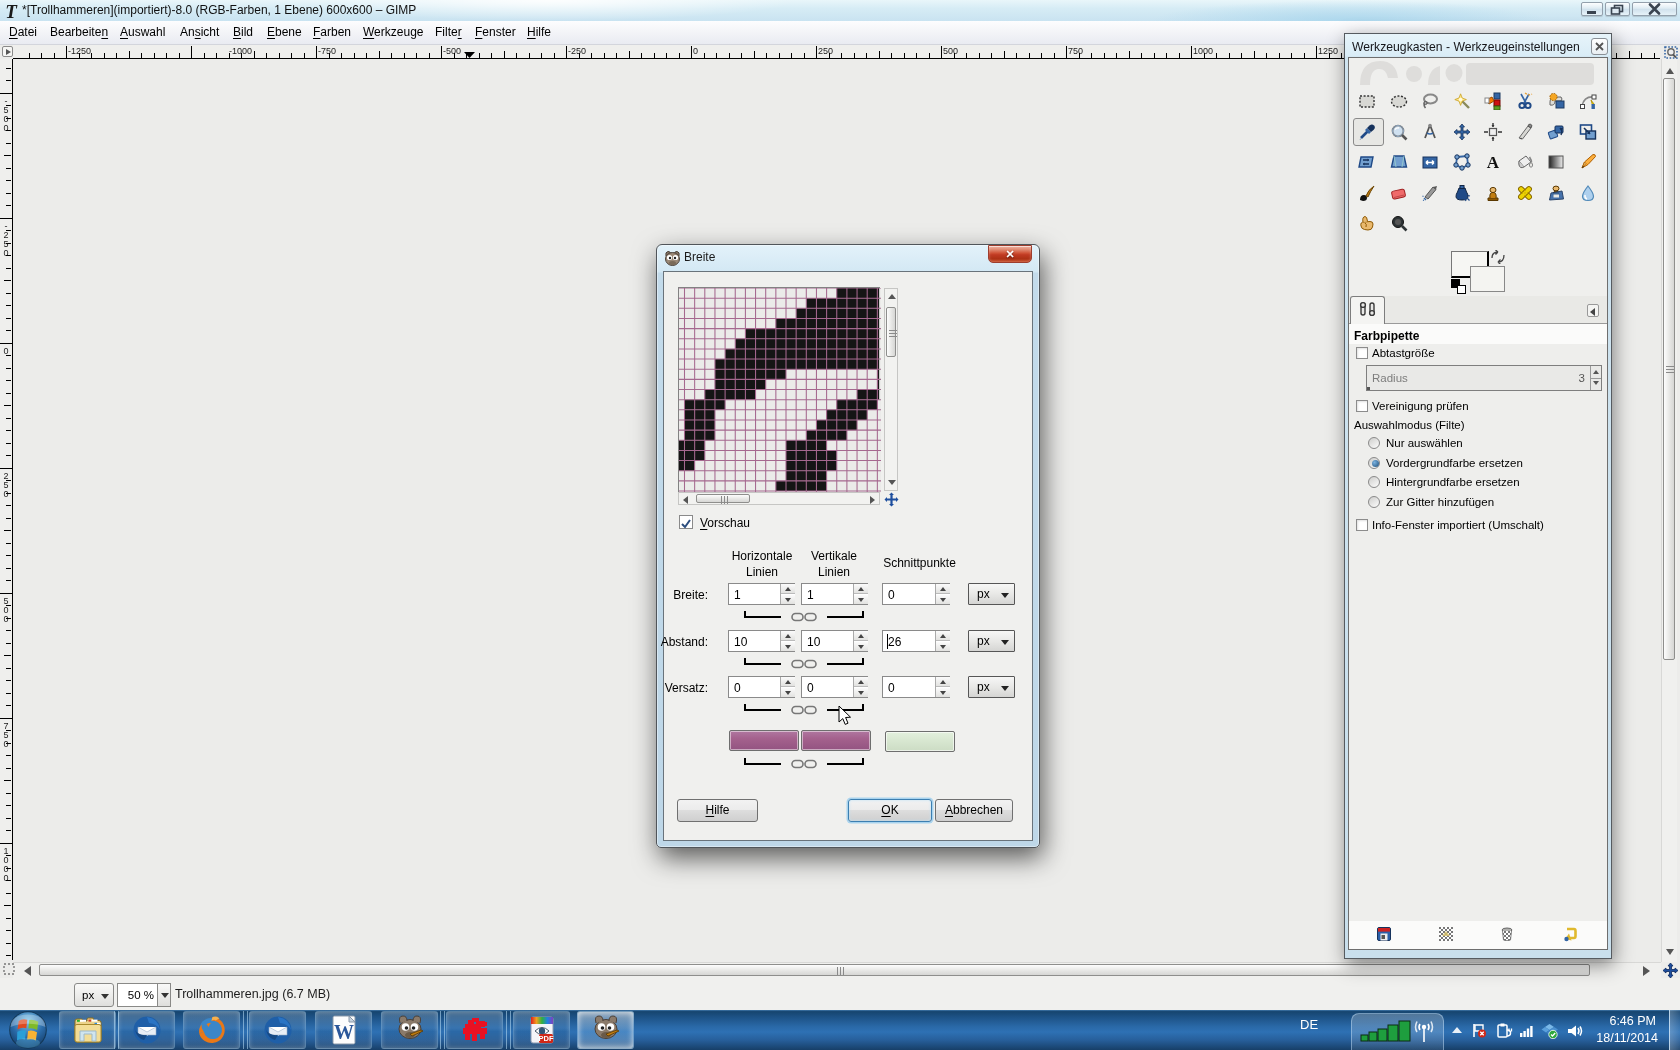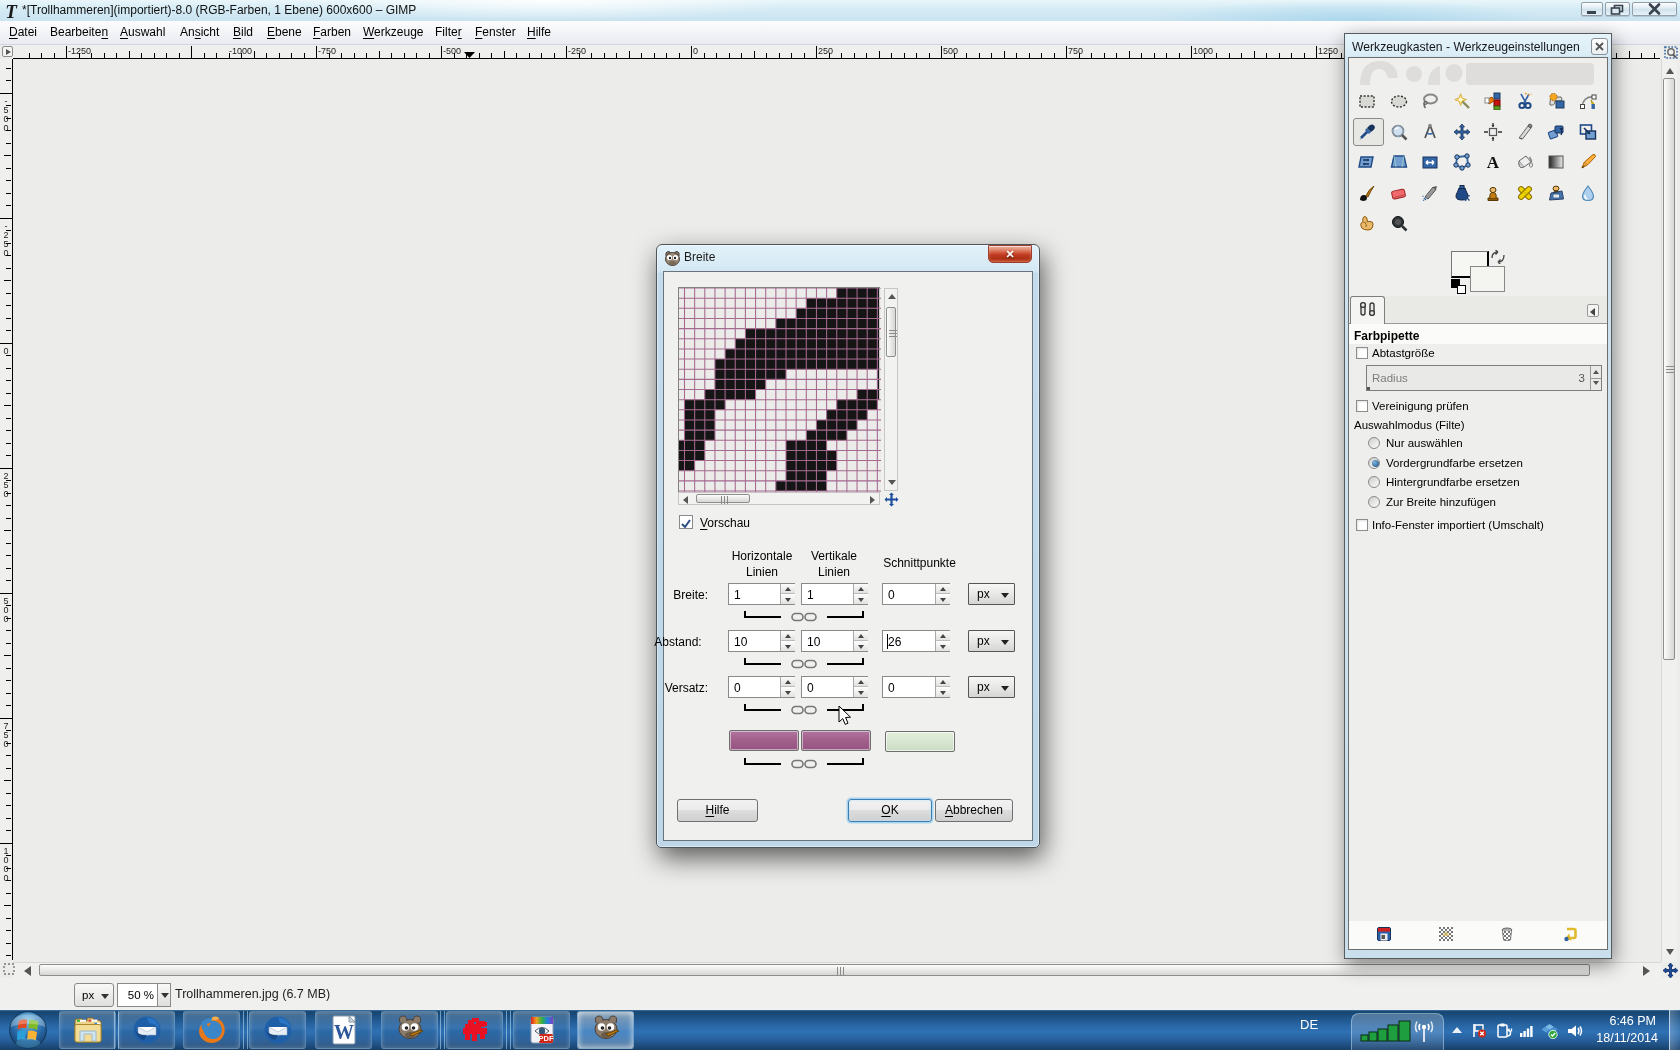--- a/index.html
+++ b/index.html
@@ -519,21 +519,21 @@
       <path d="M2 6 L5 9 L10 2" stroke="#2c4d7e" stroke-width="2" fill="none"></path>
     </svg>
 </div>
 <div class="dlab" style="left:700px;top:516px;"><u>V</u>orschau</div>
 
 <div class="dlab" style="left:728px;top:548px;width:68px;text-align:center;line-height:16px;">Horizontale<br>Linien</div>
 <div class="dlab" style="left:800px;top:548px;width:68px;text-align:center;line-height:16px;">Vertikale<br>Linien</div>
 <div class="dlab" style="left:882px;top:556px;width:75px;text-align:center;">Schnittpunkte</div>
 
 <div class="dlab" style="left:648px;top:588px;width:60px;text-align:right;">Breite:</div>
-<div class="dlab" style="left:648px;top:635px;width:60px;text-align:center;">Abstand:</div>
+<div class="dlab" style="left:648px;top:635px;width:60px;text-align:right;">Abstand:</div>
 <div class="dlab" style="left:648px;top:681px;width:60px;text-align:right;">Versatz:</div>
 
 <div id="spinboxes">
     <div class="spin" style="left:728px;top:583px;width:67px;">
       <span class="val">1</span>
         <div class="btns">
         <div class="spb up">
           <div class="utri"></div>
         </div>
         <div class="spb dn">
@@ -904,21 +904,21 @@
 <div class="olab" style="left:1354px;top:419px;">Auswahlmodus (Filte)</div>
 <div class="radio" style="left:1368px;top:437px;"></div>
 <div class="olab" style="left:1386px;top:437px;">Nur auswählen</div>
 <div class="radio" style="left:1368px;top:456.5px;">
     <div class="abs" style="left:2.5px;top:2.5px;width:7px;height:7px;border-radius:50%;background:radial-gradient(circle at 35% 35%,#7ab2e0,#1f4e79);"></div>
   </div>
 <div class="olab" style="left:1386px;top:456.5px;">Vordergrundfarbe ersetzen</div>
 <div class="radio" style="left:1368px;top:476px;"></div>
 <div class="olab" style="left:1386px;top:476px;">Hintergrundfarbe ersetzen</div>
 <div class="radio" style="left:1368px;top:496px;"></div>
-<div class="olab" style="left:1386px;top:496px;">Zur Breite hinzufügen</div>
+<div class="olab" style="left:1386px;top:496px;">Zur Gitter hinzufügen</div>
 <div class="cb" style="left:1356px;top:519px;"></div>
 <div class="olab" style="left:1372px;top:519px;">Info-Fenster importiert (Umschalt)</div>
 
 <svg class="abs" style="left:1377px;top:927px" width="14" height="14">
     <rect x="0.5" y="0.5" width="13" height="13" rx="1.5" fill="#2b5fa8" stroke="#16325c"></rect>
     <rect x="1" y="1" width="12" height="3.6" fill="#cc2222"></rect>
     <rect x="3.5" y="6.5" width="7" height="7" fill="#eee"></rect>
     <rect x="4.5" y="8" width="3.5" height="4" fill="#555"></rect>
   </svg>
 <svg class="abs" style="left:1439px;top:927px" width="14" height="14">

